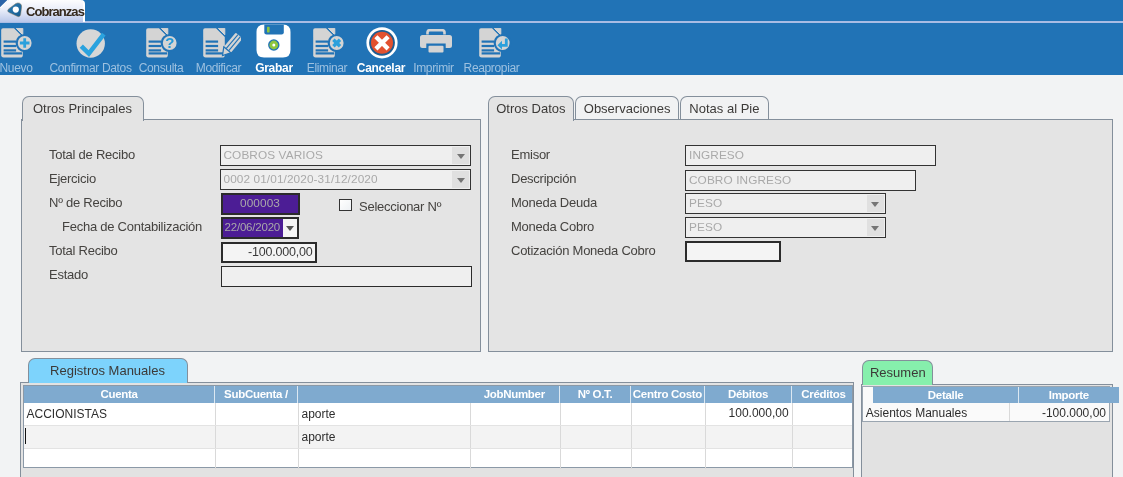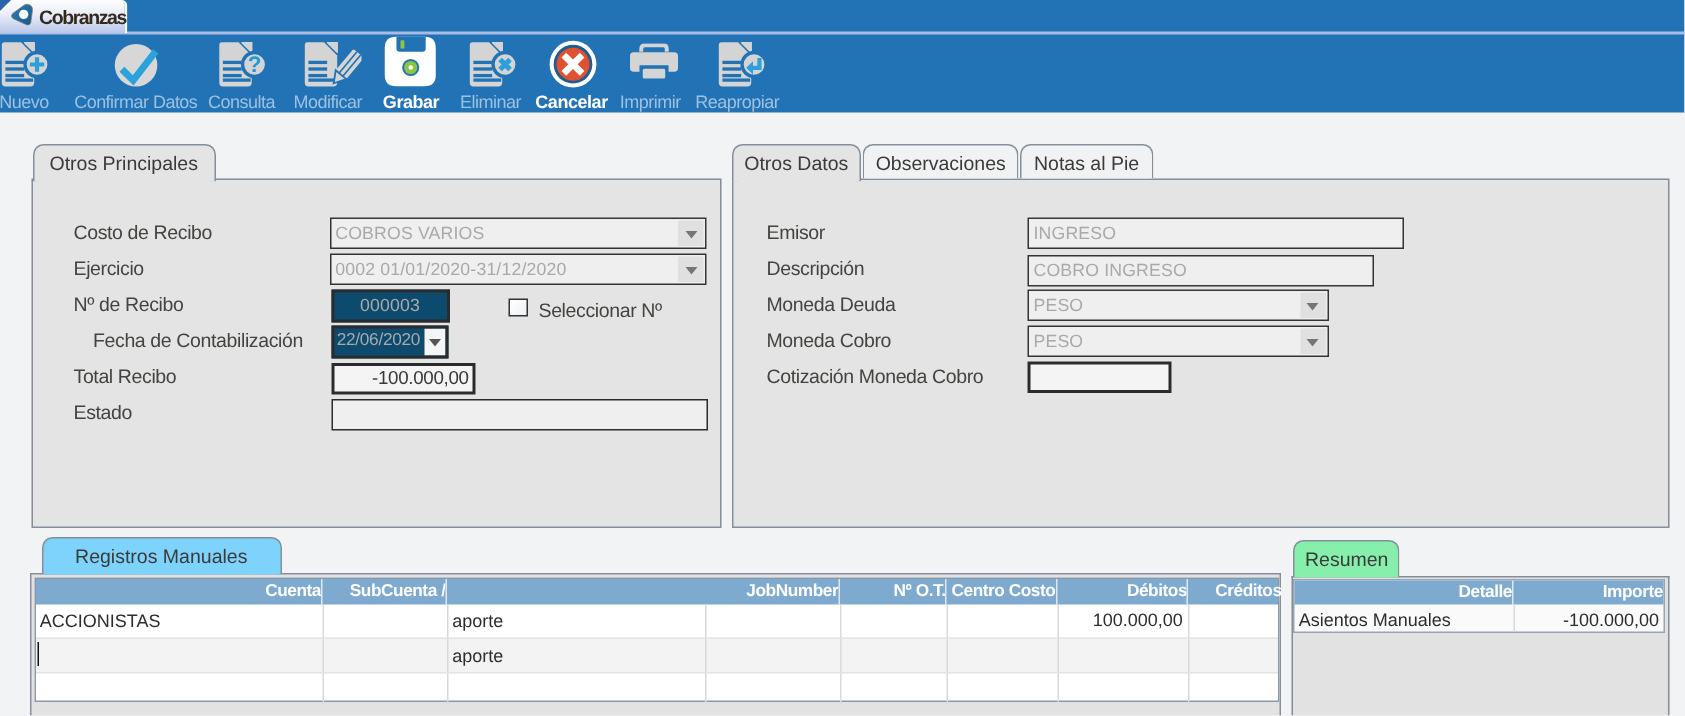--- a/index.html
+++ b/index.html
@@ -3,28 +3,28 @@
 <meta charset="utf-8">
 <style>
 *{margin:0;padding:0;box-sizing:border-box}
 html,body{width:1123px;height:477px;overflow:hidden}
 body{position:relative;background:#f2f3f4;font-family:"Liberation Sans",sans-serif;-webkit-font-smoothing:antialiased}
 .abs{position:absolute}
 .lbl{position:absolute;font-size:13px;color:#454340;letter-spacing:-0.25px}
 .tlabel{position:absolute;top:61px;font-size:12px;color:#9dc1e0;transform:translateX(-50%);white-space:nowrap;letter-spacing:-0.35px}
 .tlabel.on{color:#fff;font-weight:bold;letter-spacing:-0.3px}
 .in{position:absolute;background:#efefef;border:1px solid #333}
-.in2{position:absolute;background:#0c4a6e;border:2px solid #2b2b2b}
+.in2{position:absolute;background:#4c1d95;border:2px solid #2b2b2b}
 .itx{font-size:11.8px;color:#a9a9a9;line-height:17px;padding-left:3px;white-space:nowrap;overflow:hidden;letter-spacing:0.1px}
 .combo-btn{position:absolute;top:1px;right:1px;bottom:1px;width:17px;background:#e0e0e0}
 .tri{position:absolute;width:0;height:0;border-left:4.5px solid transparent;border-right:4.5px solid transparent;border-top:5px solid #757575;left:50%;top:50%;transform:translate(-50%,-40%)}
 .gbox{position:absolute;background:#e4e4e4;border:1px solid #848f9b}
 .tab{position:absolute;background:#e4e4e4;border:1px solid #848f9b;border-bottom:none;border-radius:7px 7px 0 0;font-size:13px;color:#3c3a38;text-align:center}
 .tab.off{background:#f1f2f3}
-.hcell{position:absolute;top:0;height:100%;color:#fff;font-size:11.5px;font-weight:bold;text-align:right;line-height:17px;letter-spacing:-0.3px;border-right:1px solid #dce8f2;overflow:hidden}
+.hcell{position:absolute;top:0;height:100%;color:#fff;font-size:11.5px;font-weight:bold;text-align:center;line-height:17px;letter-spacing:-0.3px;border-right:1px solid #dce8f2;overflow:hidden}
 .vline{position:absolute;width:1px;background:#d9d9d9}
 .cellt{position:absolute;font-size:12px;color:#2d2d2d;white-space:nowrap}
 </style>
 </head>
 <body>
 
 <div class="abs" style="left:0;top:0;width:1123px;height:75px;background:#2173b6"></div>
 <div class="abs" style="left:0;top:20.5px;width:1123px;height:2px;background:#a9bce4"></div>
 
 <div class="abs" style="left:0;top:0;width:84.5px;height:21.5px;background:linear-gradient(180deg,#fdfdfe 0%,#e9edf9 45%,#b9c7ea 100%);border-right:2px solid #fff;border-radius:0 4px 0 0"></div>
@@ -136,21 +136,21 @@
 <div class="tlabel" style="left:218.5px">Modificar</div>
 <div class="tlabel on" style="left:274px">Grabar</div>
 <div class="tlabel" style="left:327px">Eliminar</div>
 <div class="tlabel on" style="left:381px">Cancelar</div>
 <div class="tlabel" style="left:433.5px">Imprimir</div>
 <div class="tlabel" style="left:491.5px">Reapropiar</div>
 
 <div class="gbox" style="left:21px;top:119px;width:460px;height:233px"></div>
 <div class="tab" style="left:21.5px;top:96px;width:122px;height:25px;line-height:24px">Otros Principales</div>
 
-<div class="lbl" style="left:49px;top:147px">Costo de Recibo</div>
+<div class="lbl" style="left:49px;top:147px">Total de Recibo</div>
 <div class="lbl" style="left:49px;top:171px">Ejercicio</div>
 <div class="lbl" style="left:49px;top:195px">Nº de Recibo</div>
 <div class="lbl" style="left:62px;top:219px">Fecha de Contabilización</div>
 <div class="lbl" style="left:49px;top:243px">Total Recibo</div>
 <div class="lbl" style="left:49px;top:267px">Estado</div>
 
 <div class="in itx" style="left:219.5px;top:145px;width:251.5px;height:21px;line-height:19px">COBROS VARIOS
   <div class="combo-btn">
       <div class="tri"></div>
     </div>
@@ -224,20 +224,20 @@
   <div class="cellt" style="left:2.5px;top:21px">ACCIONISTAS</div>
   <div class="cellt" style="left:277.5px;top:21px">aporte</div>
   <div class="cellt" style="left:277.5px;top:44px">aporte</div>
   <div class="cellt" style="left:680.6px;top:20px;width:84px;text-align:right">100.000,00</div>
   <div class="abs" style="left:1px;top:42px;width:1px;height:16px;background:#111"></div>
 </div>
 
 <div class="abs" style="left:861.3px;top:384px;width:251.3px;height:93px;background:#e2e2e2;border:1px solid #848f9b;border-bottom:none"></div>
 <div class="tab" style="left:862.3px;top:360px;width:71px;height:25px;line-height:24px;background:#86efac">Resumen</div>
 <div class="abs" style="left:862.3px;top:385.5px;width:247.3px;height:36px;background:#fafafa;border:1px solid #9aa5b0">
-  <div class="abs" style="left:0;top:0;width:100%;height:16.5px;background:#7faacf">
+  <div class="abs" style="left:10px;top:0;width:100%;height:16.5px;background:#7faacf">
     <div class="hcell" style="left:0;width:145.7px;line-height:16.5px">Detalle</div>
     <div class="hcell" style="left:145.7px;width:99.6px;line-height:16.5px;border-right:none">Importe</div>
   </div>
   <div class="vline" style="left:145.7px;top:16.5px;height:17.5px"></div>
   <div class="cellt" style="left:2.5px;top:19.5px">Asientos Manuales</div>
   <div class="cellt" style="left:145.7px;top:19.5px;width:97px;text-align:right">-100.000,00</div>
 </div>
 
 </body></html>

